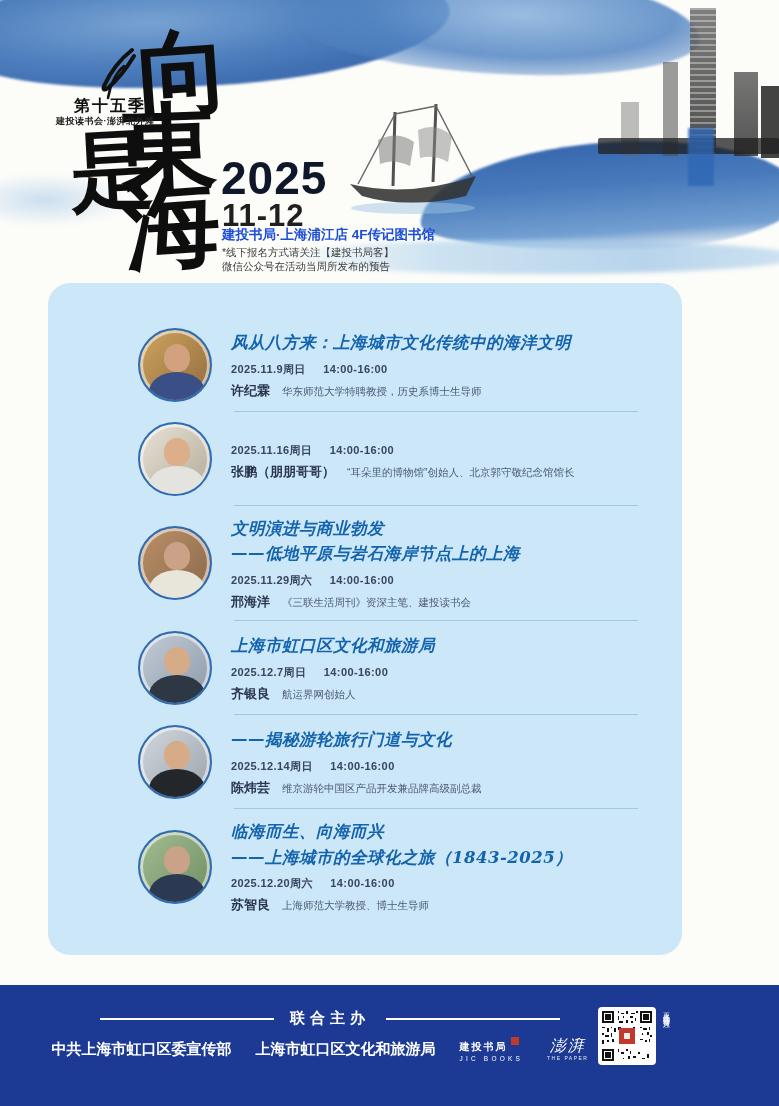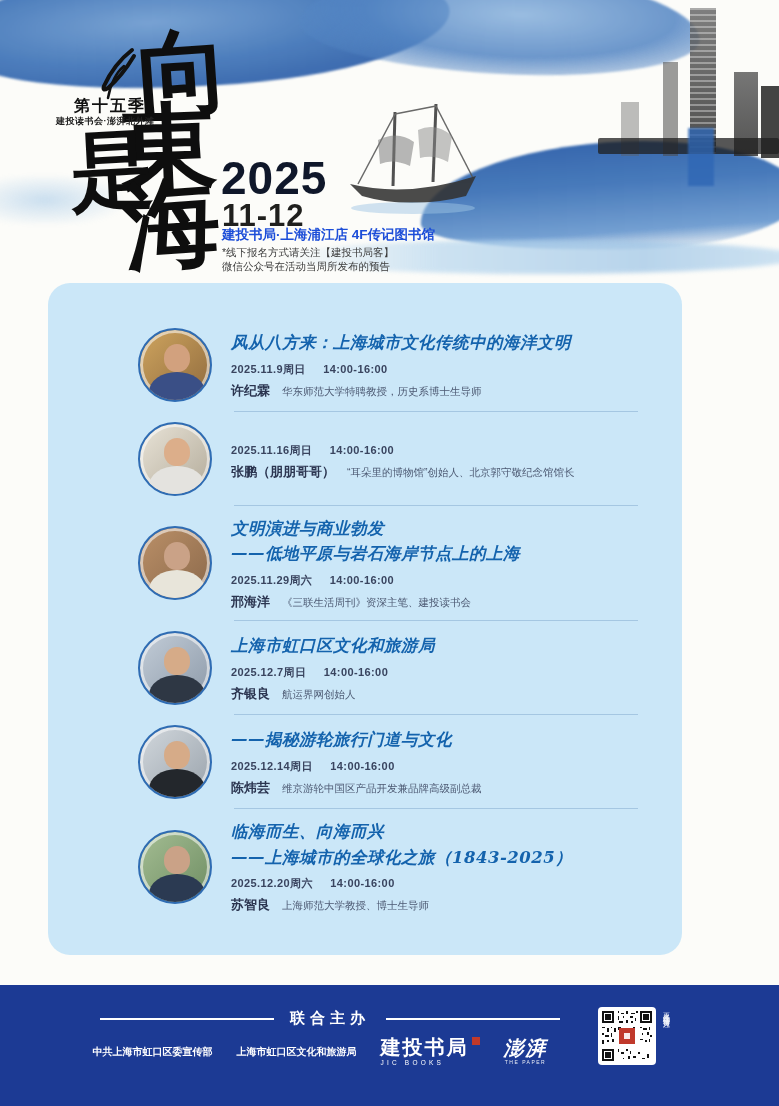--- a/index.html
+++ b/index.html
@@ -126,27 +126,27 @@
   .host-row {
     position:absolute; left:100px; top:24px; width:460px;
     display:flex; align-items:center; gap:16px;
   }
   .host-line { flex:1; height:2px; background:#fff; }
   .host-label { font-size:15px; font-weight:700; letter-spacing:5px; white-space:nowrap; }
   .org-row {
     position:absolute; left:40px; top:52px; width:560px;
     display:flex; align-items:center; justify-content:center; gap:24px;
   }
-  .org-name { font-size:10px; font-weight:700; white-space:nowrap; }
+  .org-name { font-size:15px; font-weight:700; white-space:nowrap; }
   .jic-logo { text-align:left; line-height:1; }
-  .jic-cn { font-size:20px; font-weight:700; letter-spacing:2px; display:inline-block; }
+  .jic-cn { font-size:10px; font-weight:700; letter-spacing:2px; display:inline-block; }
   .jic-seal { display:inline-block; width:8px; height:8px; background:#c0392b; margin-left:3px; vertical-align:top; }
   .jic-en { font-size:6.5px; letter-spacing:3.2px; margin-top:3px; }
   .paper-logo { text-align:center; line-height:1; }
-  .paper-cn { font-family:"DejaVu Serif", serif; font-style:italic; font-weight:700; font-size:20px; letter-spacing:2px; }
+  .paper-cn { font-family:"DejaVu Serif", serif; font-style:italic; font-weight:400; font-size:16px; letter-spacing:2px; }
   .paper-en { font-size:5px; letter-spacing:1.5px; margin-top:2px; opacity:.9; }
   .qr-wrap { position:absolute; left:598px; top:22px; display:flex; gap:5px; }
   .qr-box { width:58px; height:58px; background:#fff; border-radius:4px; padding:4px; }
   .qr-caption {
     writing-mode:vertical-rl; font-size:7px; letter-spacing:1px; color:#fff;
     height:58px; opacity:.95;
   }
 </style>
 </head>
 <body>

